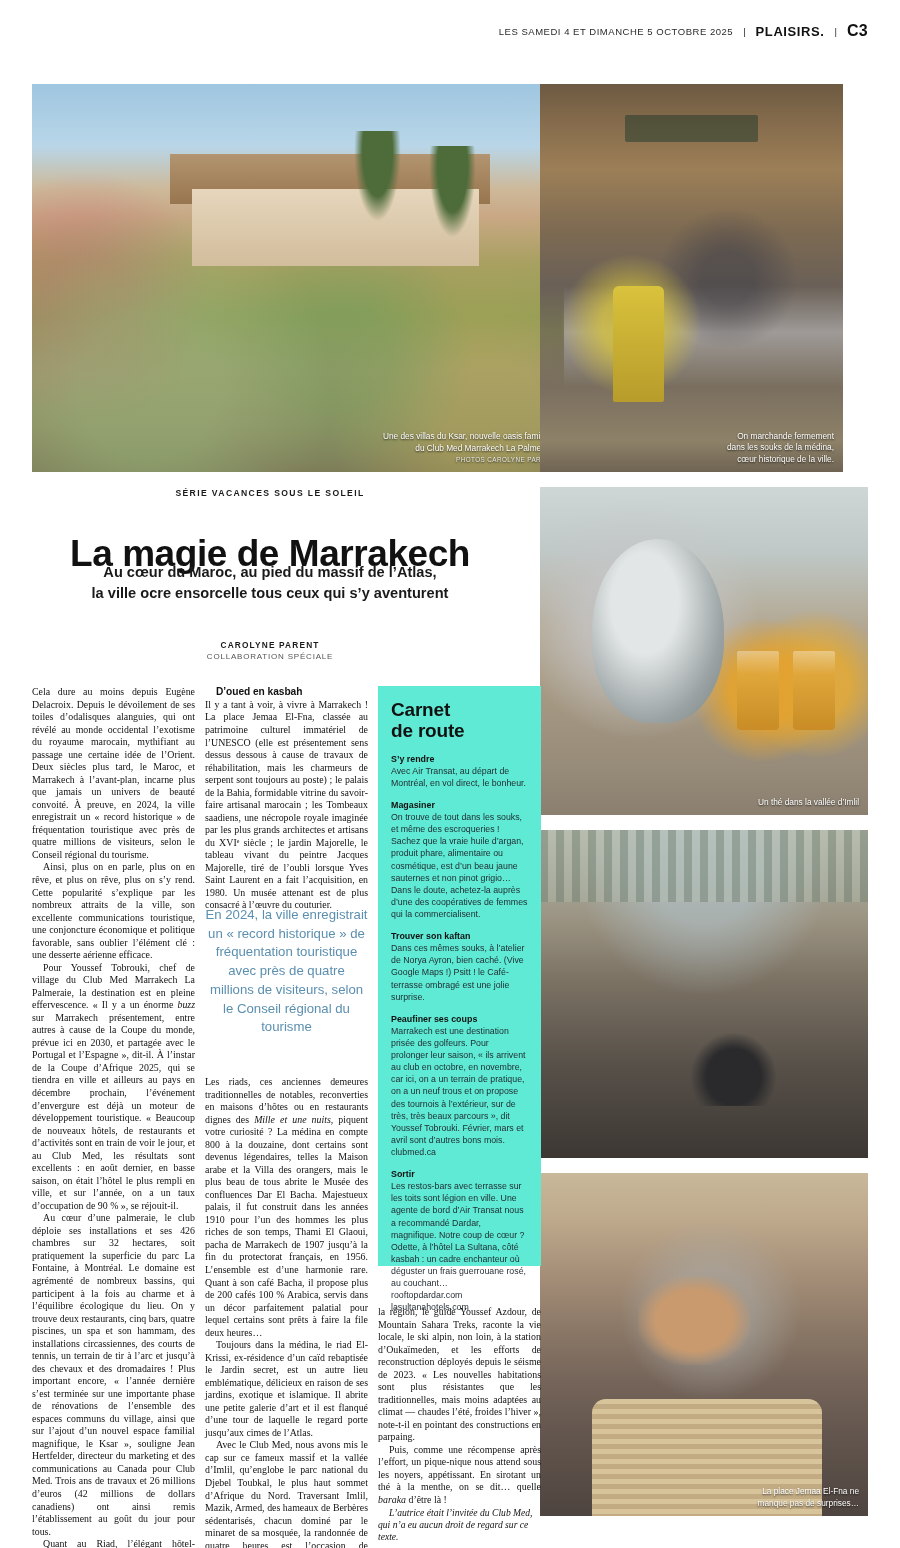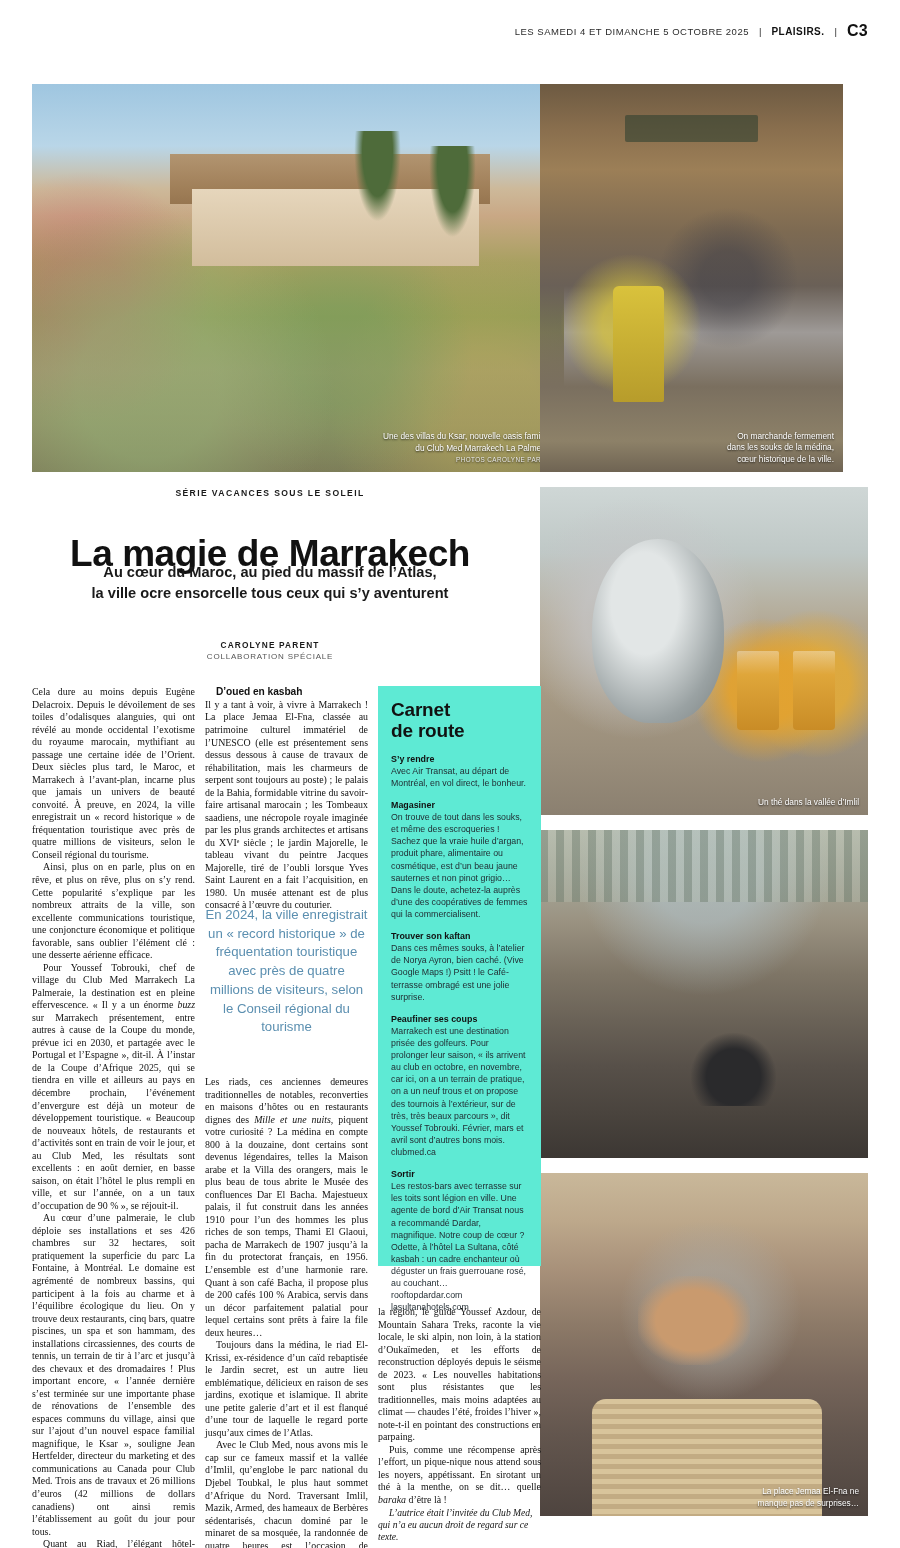--- a/index.html
+++ b/index.html
@@ -20,21 +20,21 @@
     padding-right: 32px;
     font-family: "Liberation Sans", sans-serif;
   }
   .masthead .mh-date {
     font-size: 9.5px; letter-spacing: .055em; color: #2b2b2b;
   }
   .masthead .mh-sep {
     font-size: 9.5px; color: #2b2b2b; margin: 0 10px;
   }
   .masthead .mh-section {
-    font-size: 10px; font-weight: bold; letter-spacing: .045em; color: #111;
+    font-size: 13px; font-weight: bold; letter-spacing: .045em; color: #111;
   }
   .masthead .mh-folio {
     font-size: 16px; font-weight: bold; letter-spacing: .02em; color: #111;
   }
 
   
   .photo { position: absolute; overflow: hidden; }
   .photo .cap {
     position: absolute; left: 0; right: 0; bottom: 0;
     padding: 6px 9px 7px 9px;

